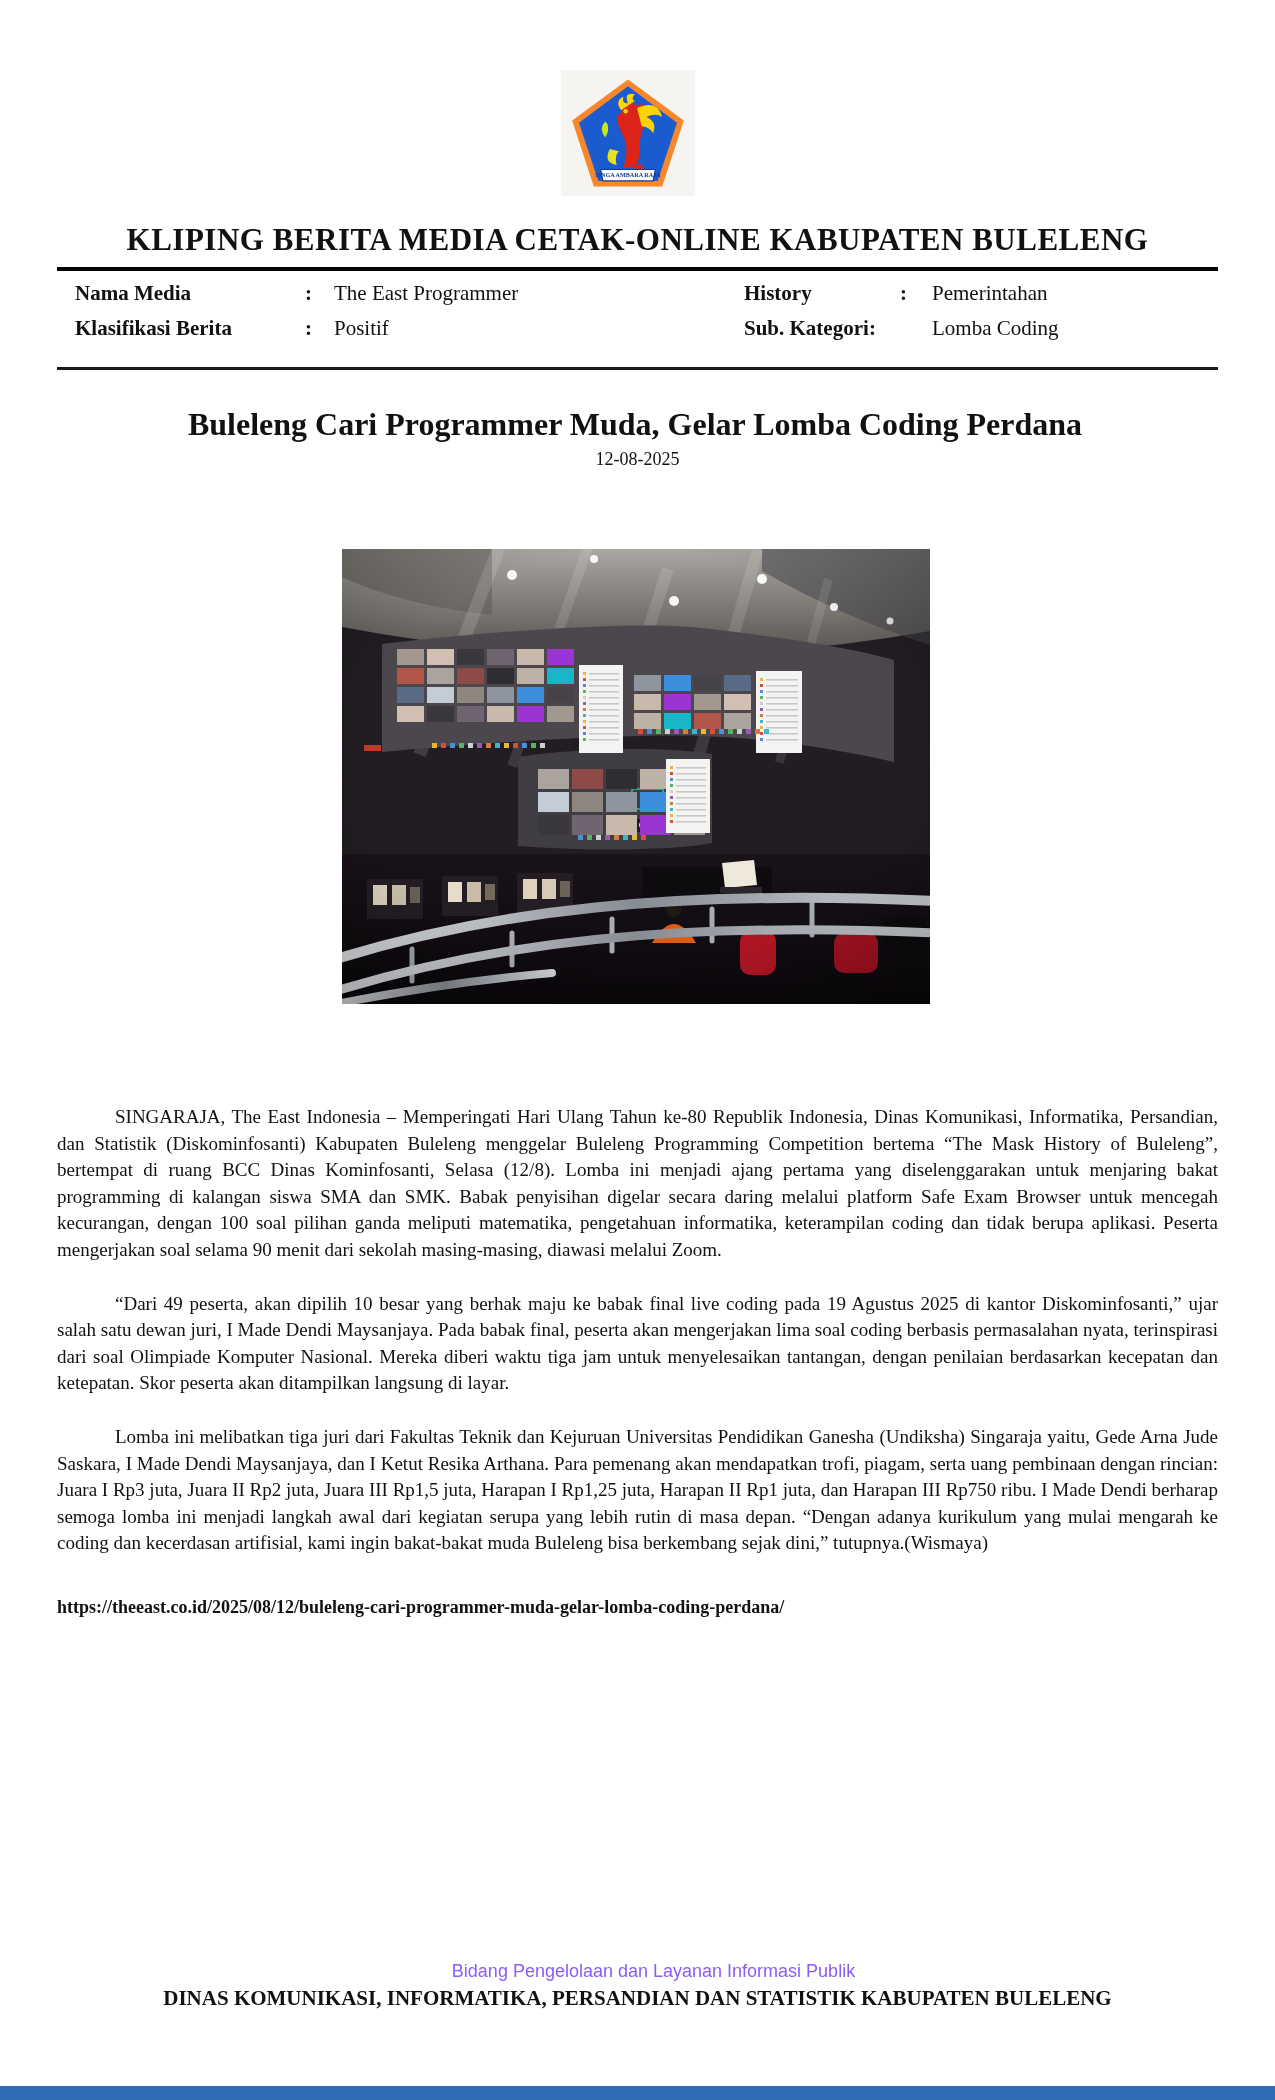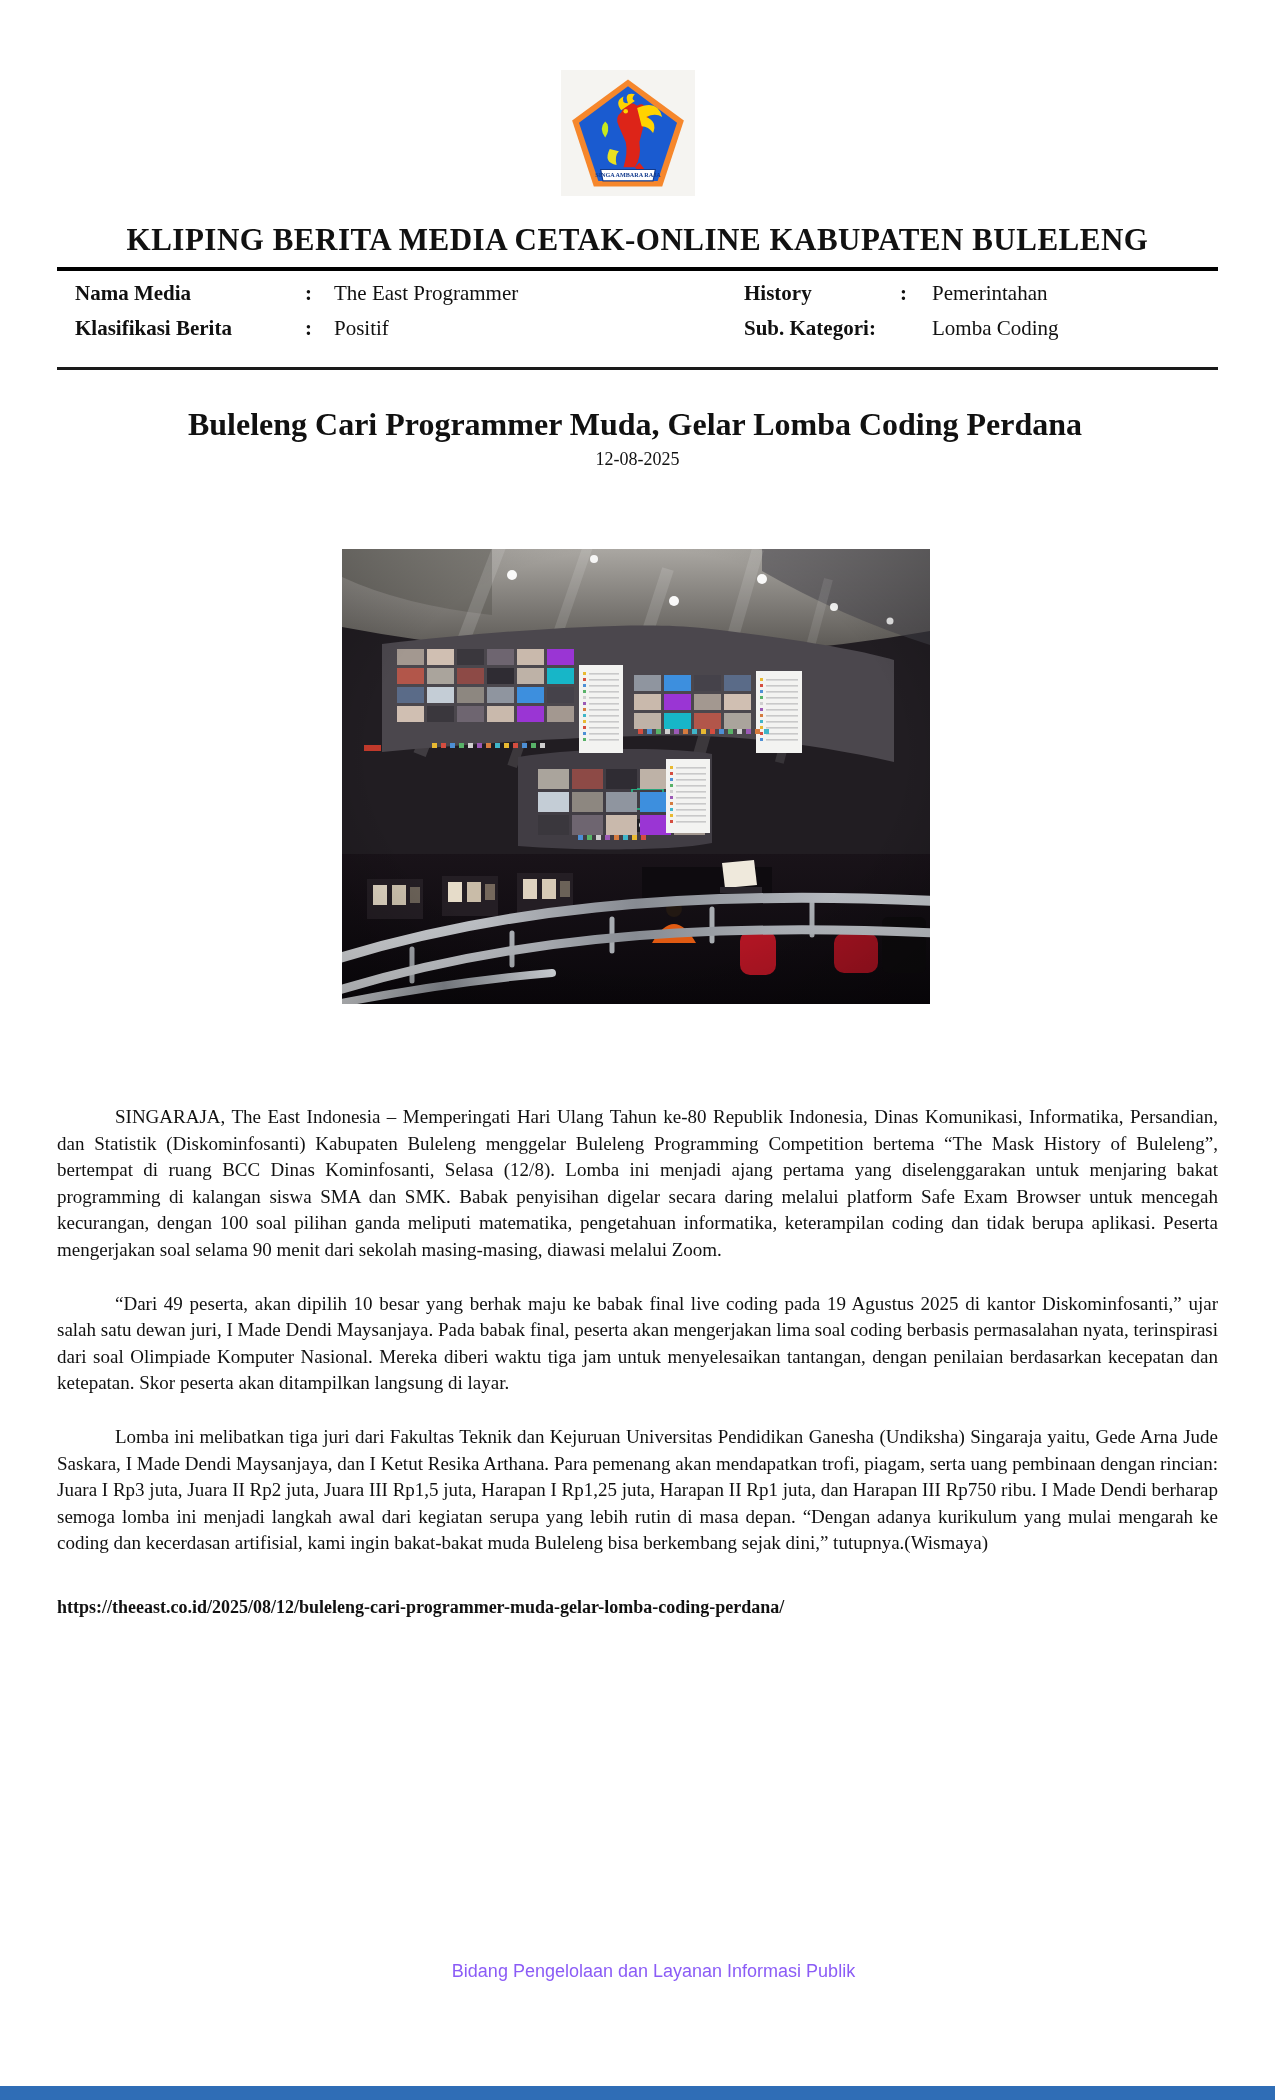--- a/index.html
+++ b/index.html
@@ -377,15 +377,16 @@
     <p>SINGARAJA, The East Indonesia – Memperingati Hari Ulang Tahun ke-80 Republik Indonesia, Dinas Komunikasi, Informatika, Persandian, dan Statistik (Diskominfosanti) Kabupaten Buleleng menggelar Buleleng Programming Competition bertema “The Mask History of Buleleng”, bertempat di ruang BCC Dinas Kominfosanti, Selasa (12/8). Lomba ini menjadi ajang pertama yang diselenggarakan untuk menjaring bakat programming di kalangan siswa SMA dan SMK. Babak penyisihan digelar secara daring melalui platform Safe Exam Browser untuk mencegah kecurangan, dengan 100 soal pilihan ganda meliputi matematika, pengetahuan informatika, keterampilan coding dan tidak berupa aplikasi. Peserta mengerjakan soal selama 90 menit dari sekolah masing-masing, diawasi melalui Zoom.</p>
     <p>“Dari 49 peserta, akan dipilih 10 besar yang berhak maju ke babak final live coding pada 19 Agustus 2025 di kantor Diskominfosanti,” ujar salah satu dewan juri, I Made Dendi Maysanjaya. Pada babak final, peserta akan mengerjakan lima soal coding berbasis permasalahan nyata, terinspirasi dari soal Olimpiade Komputer Nasional. Mereka diberi waktu tiga jam untuk menyelesaikan tantangan, dengan penilaian berdasarkan kecepatan dan ketepatan. Skor peserta akan ditampilkan langsung di layar.</p>
     <p>Lomba ini melibatkan tiga juri dari Fakultas Teknik dan Kejuruan Universitas Pendidikan Ganesha (Undiksha) Singaraja yaitu, Gede Arna Jude Saskara, I Made Dendi Maysanjaya, dan I Ketut Resika Arthana. Para pemenang akan mendapatkan trofi, piagam, serta uang pembinaan dengan rincian: Juara I Rp3 juta, Juara II Rp2 juta, Juara III Rp1,5 juta, Harapan I Rp1,25 juta, Harapan II Rp1 juta, dan Harapan III Rp750 ribu.  I Made Dendi berharap semoga lomba ini menjadi langkah awal dari kegiatan serupa yang lebih rutin di masa depan. “Dengan adanya kurikulum yang mulai mengarah ke coding dan kecerdasan artifisial, kami ingin bakat-bakat muda Buleleng bisa berkembang sejak dini,” tutupnya.(Wismaya)</p>
   </div>
 
   <div class="article-url">
     <a href="#">https://theeast.co.id/2025/08/12/buleleng-cari-programmer-muda-gelar-lomba-coding-perdana/</a>
   </div>
 
   <div class="footer-line1">Bidang Pengelolaan dan Layanan Informasi Publik</div>
+  <div class="footer-line2">DINAS KOMUNIKASI, INFORMATIKA, PERSANDIAN DAN STATISTIK KABUPATEN BULELENG</div>
   <div class="bottom-bar"></div>
 
 </div>
 
 </body></html>

